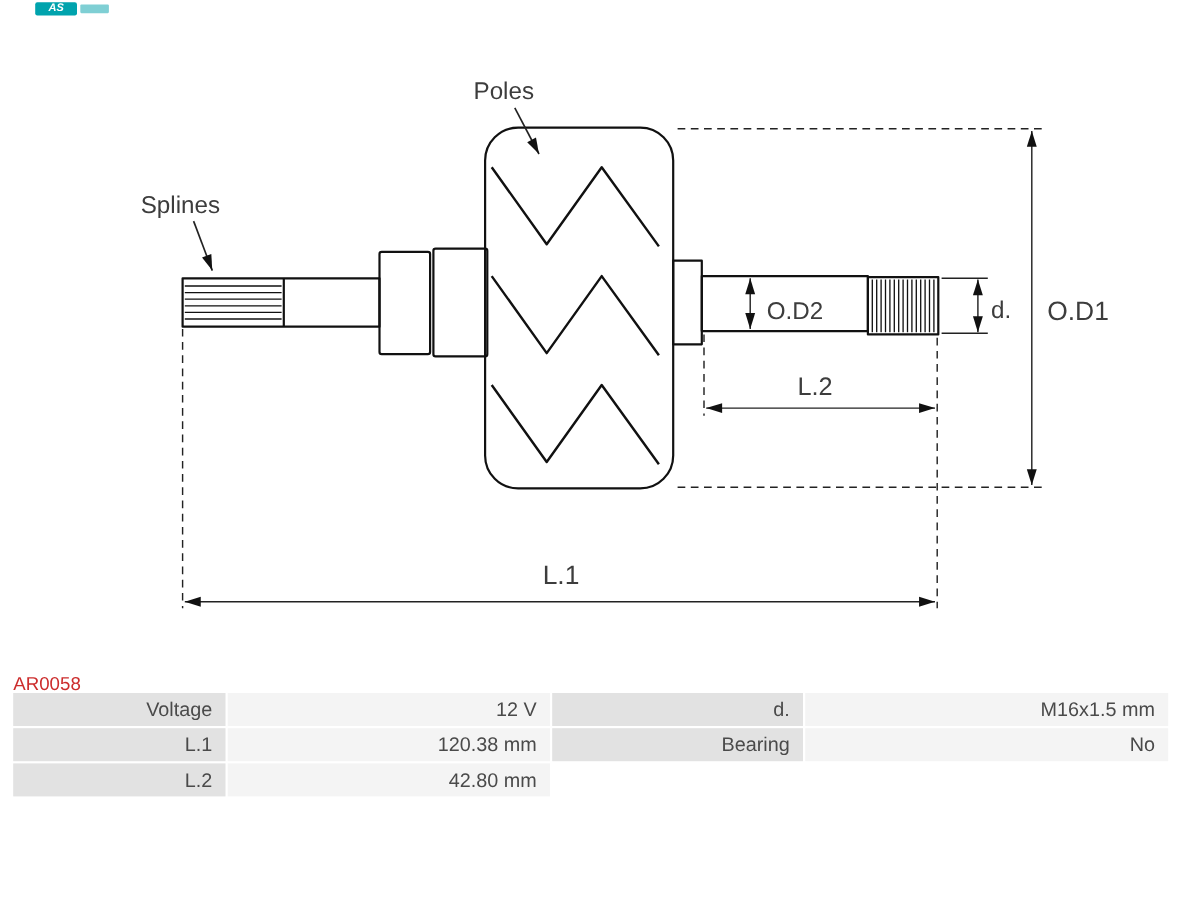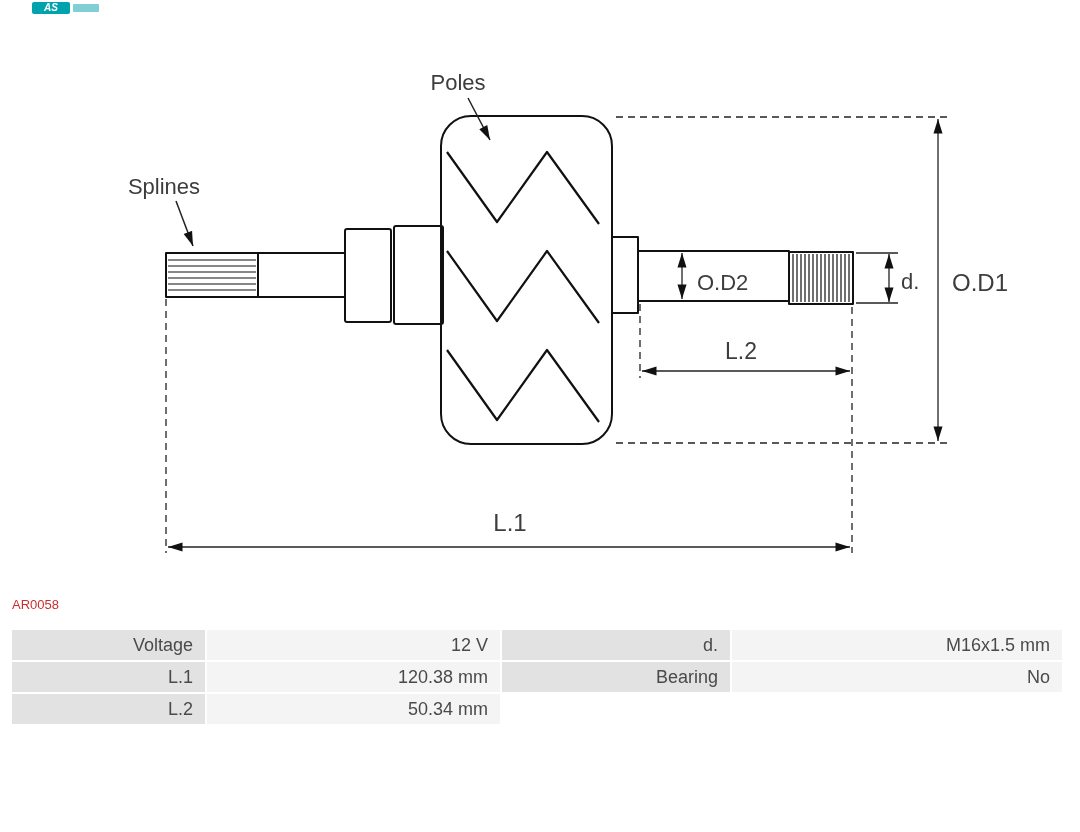--- a/index.html
+++ b/index.html
@@ -12,21 +12,21 @@
   .logo-badge {
     display:inline-block; min-width:30px; height:12px; line-height:12px;
     background:#00a3ad; color:#fff; font-weight:bold; font-style:italic;
     font-size:10px; text-align:center; padding:0 4px; border-radius:2px;
   }
   .logo-tail { display:inline-block; width:26px; height:8px; background:#7fcfd4; border-radius:1px; }
 
   .svg-wrap { position:absolute; top:0; left:0; }
   svg text { font-family:"Liberation Sans", sans-serif; }
 
-  .partno { position:absolute; left:12px; top:597px; font-size:13px; color:#cc2d2d; }
+  .partno { position:absolute; left:12px; top:612px; font-size:17px; color:#cc2d2d; }
 
   table.spec-table {
     position:absolute; left:10px; top:628px;
     border-collapse:separate; border-spacing:2px;
     table-layout:fixed;
   }
   table.spec-table td {
     height:30px; font-size:18px; color:#4a4a4a;
     padding:0 12px; text-align:right; vertical-align:middle;
     white-space:nowrap; overflow:hidden;
@@ -131,20 +131,20 @@
         <td class="val">M16x1.5 mm</td>
       </tr>
       <tr>
         <td class="lbl">L.1</td>
         <td class="val">120.38 mm</td>
         <td class="lbl">Bearing</td>
         <td class="val">No</td>
       </tr>
       <tr>
         <td class="lbl">L.2</td>
-        <td class="val">50.34 mm</td>
+        <td class="val">42.80 mm</td>
         <td class="blank"></td>
         <td class="blank"></td>
       </tr>
     </tbody>
   </table>
 
 </div>
 
 </body></html>

